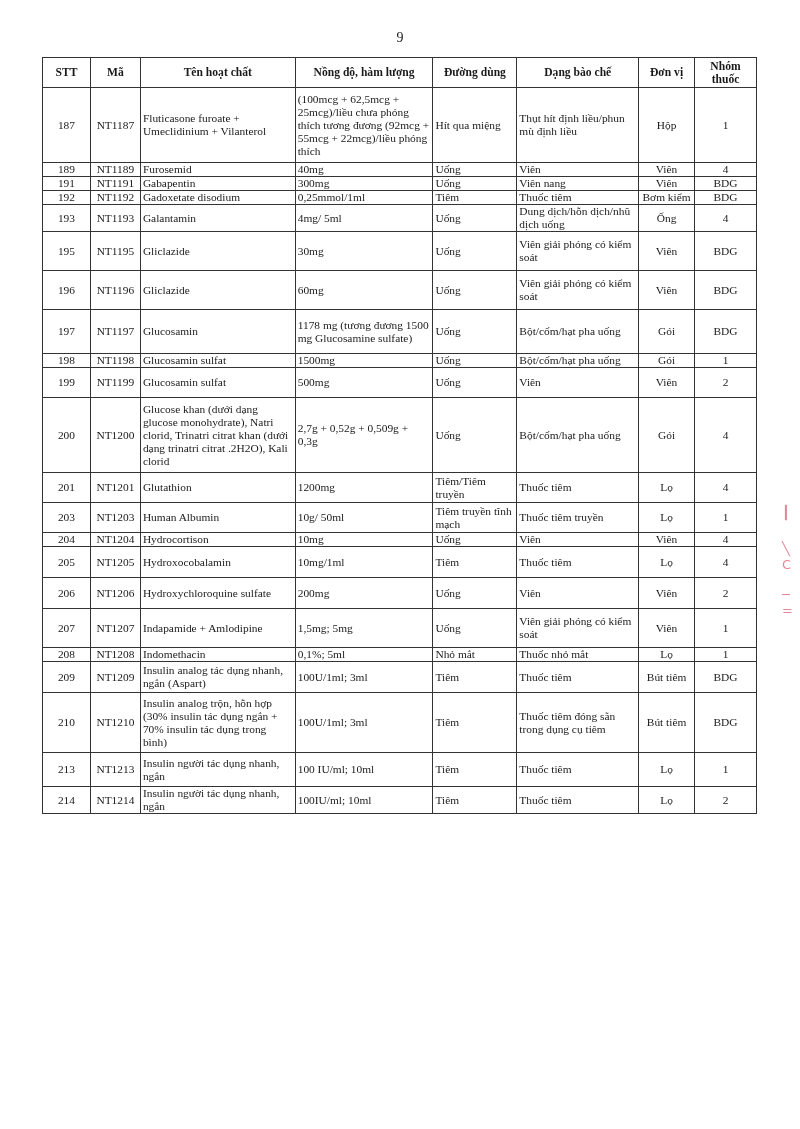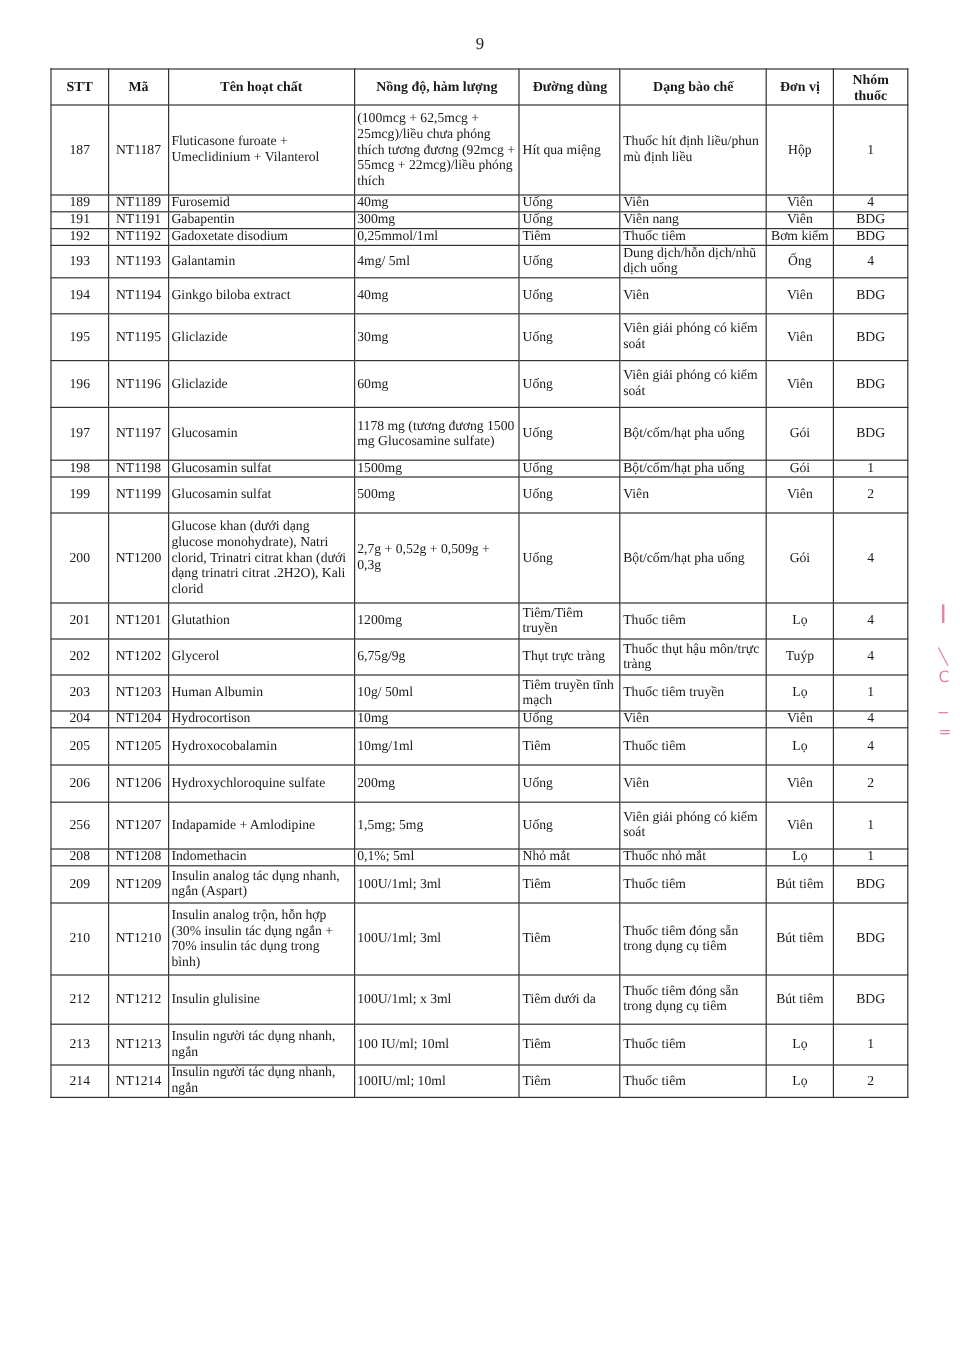--- a/index.html
+++ b/index.html
@@ -48,21 +48,21 @@
       <th>Nhóm thuốc</th>
     </tr>
   </thead>
   <tbody id="table-body">
       <tr style="height: 75px;">
         <td class="c">187</td>
         <td class="c">NT1187</td>
         <td class="l">Fluticasone furoate + Umeclidinium + Vilanterol</td>
         <td class="l">(100mcg + 62,5mcg + 25mcg)/liều chưa phóng thích tương đương (92mcg + 55mcg + 22mcg)/liều phóng thích</td>
         <td class="l">Hít qua miệng</td>
-        <td class="l">Thuốc hít định liều/phun mù định liều</td>
+        <td class="l">Thụt hít định liều/phun mù định liều</td>
         <td class="c">Hộp</td>
         <td class="c">1</td>
       </tr>
       <tr style="height: 12px;">
         <td class="c">189</td>
         <td class="c">NT1189</td>
         <td class="l">Furosemid</td>
         <td class="l">40mg</td>
         <td class="l">Uống</td>
         <td class="l">Viên</td>
@@ -91,30 +91,20 @@
       </tr>
       <tr style="height: 27px;">
         <td class="c">193</td>
         <td class="c">NT1193</td>
         <td class="l">Galantamin</td>
         <td class="l">4mg/ 5ml</td>
         <td class="l">Uống</td>
         <td class="l">Dung dịch/hỗn dịch/nhũ dịch uống</td>
         <td class="c">Ống</td>
         <td class="c">4</td>
-      </tr>
-      <tr style="height: 30px;">
-        <td class="c">194</td>
-        <td class="c">NT1194</td>
-        <td class="l">Ginkgo biloba extract</td>
-        <td class="l">40mg</td>
-        <td class="l">Uống</td>
-        <td class="l">Viên</td>
-        <td class="c">Viên</td>
-        <td class="c">BDG</td>
       </tr>
       <tr style="height: 39px;">
         <td class="c">195</td>
         <td class="c">NT1195</td>
         <td class="l">Gliclazide</td>
         <td class="l">30mg</td>
         <td class="l">Uống</td>
         <td class="l">Viên giải phóng có kiểm soát</td>
         <td class="c">Viên</td>
         <td class="c">BDG</td>
@@ -170,30 +160,20 @@
         <td class="c">4</td>
       </tr>
       <tr style="height: 30px;">
         <td class="c">201</td>
         <td class="c">NT1201</td>
         <td class="l">Glutathion</td>
         <td class="l">1200mg</td>
         <td class="l">Tiêm/Tiêm truyền</td>
         <td class="l">Thuốc tiêm</td>
         <td class="c">Lọ</td>
-        <td class="c">4</td>
-      </tr>
-      <tr style="height: 30px;">
-        <td class="c">202</td>
-        <td class="c">NT1202</td>
-        <td class="l">Glycerol</td>
-        <td class="l">6,75g/9g</td>
-        <td class="l">Thụt trực tràng</td>
-        <td class="l">Thuốc thụt hậu môn/trực tràng</td>
-        <td class="c">Tuýp</td>
         <td class="c">4</td>
       </tr>
       <tr style="height: 30px;">
         <td class="c">203</td>
         <td class="c">NT1203</td>
         <td class="l">Human Albumin</td>
         <td class="l">10g/ 50ml</td>
         <td class="l">Tiêm truyền tĩnh mạch</td>
         <td class="l">Thuốc tiêm truyền</td>
         <td class="c">Lọ</td>
@@ -223,21 +203,21 @@
         <td class="c">206</td>
         <td class="c">NT1206</td>
         <td class="l">Hydroxychloroquine sulfate</td>
         <td class="l">200mg</td>
         <td class="l">Uống</td>
         <td class="l">Viên</td>
         <td class="c">Viên</td>
         <td class="c">2</td>
       </tr>
       <tr style="height: 39px;">
-        <td class="c">256</td>
+        <td class="c">207</td>
         <td class="c">NT1207</td>
         <td class="l">Indapamide + Amlodipine</td>
         <td class="l">1,5mg; 5mg</td>
         <td class="l">Uống</td>
         <td class="l">Viên giải phóng có kiểm soát</td>
         <td class="c">Viên</td>
         <td class="c">1</td>
       </tr>
       <tr style="height: 12px;">
         <td class="c">208</td>
@@ -258,30 +238,20 @@
         <td class="l">Thuốc tiêm</td>
         <td class="c">Bút tiêm</td>
         <td class="c">BDG</td>
       </tr>
       <tr style="height: 60px;">
         <td class="c">210</td>
         <td class="c">NT1210</td>
         <td class="l">Insulin analog trộn, hỗn hợp (30% insulin tác dụng ngắn + 70% insulin tác dụng trong bình)</td>
         <td class="l">100U/1ml; 3ml</td>
         <td class="l">Tiêm</td>
-        <td class="l">Thuốc tiêm đóng sẵn trong dụng cụ tiêm</td>
-        <td class="c">Bút tiêm</td>
-        <td class="c">BDG</td>
-      </tr>
-      <tr style="height: 41px;">
-        <td class="c">212</td>
-        <td class="c">NT1212</td>
-        <td class="l">Insulin glulisine</td>
-        <td class="l">100U/1ml; x 3ml</td>
-        <td class="l">Tiêm dưới da</td>
         <td class="l">Thuốc tiêm đóng sẵn trong dụng cụ tiêm</td>
         <td class="c">Bút tiêm</td>
         <td class="c">BDG</td>
       </tr>
       <tr style="height: 34px;">
         <td class="c">213</td>
         <td class="c">NT1213</td>
         <td class="l">Insulin người tác dụng nhanh, ngắn</td>
         <td class="l">100 IU/ml; 10ml</td>
         <td class="l">Tiêm</td>

